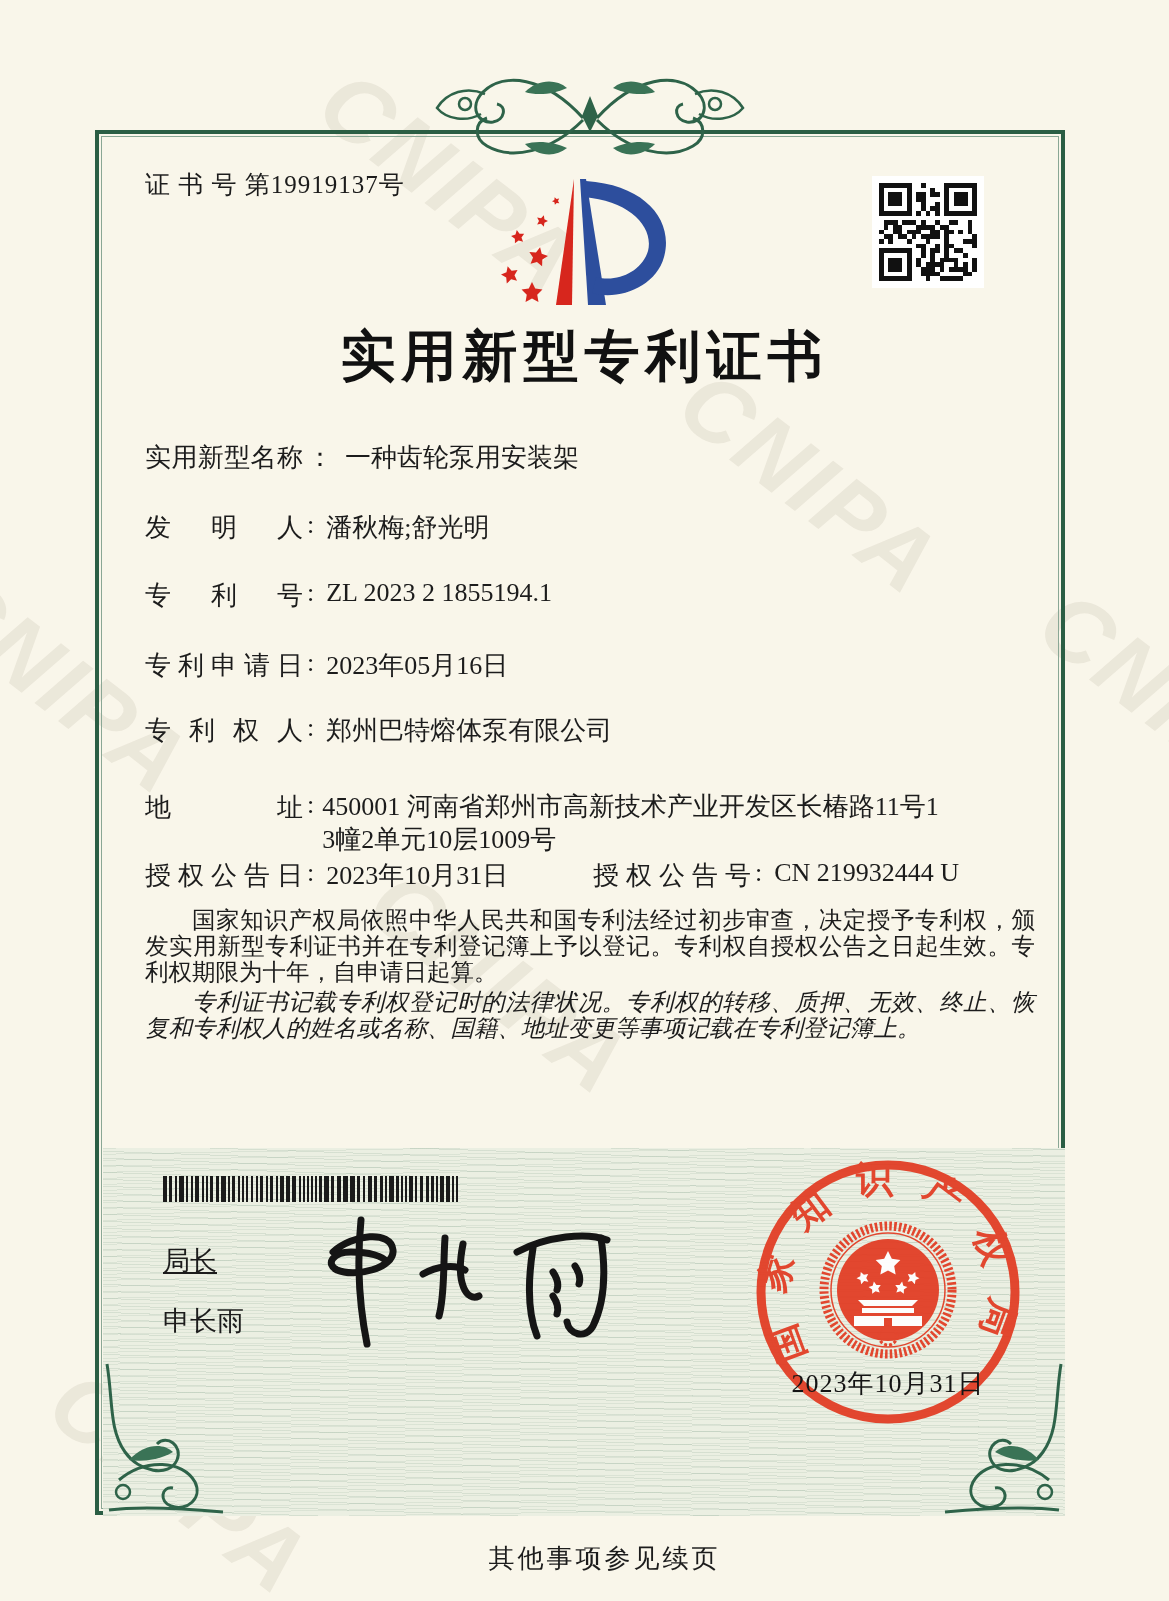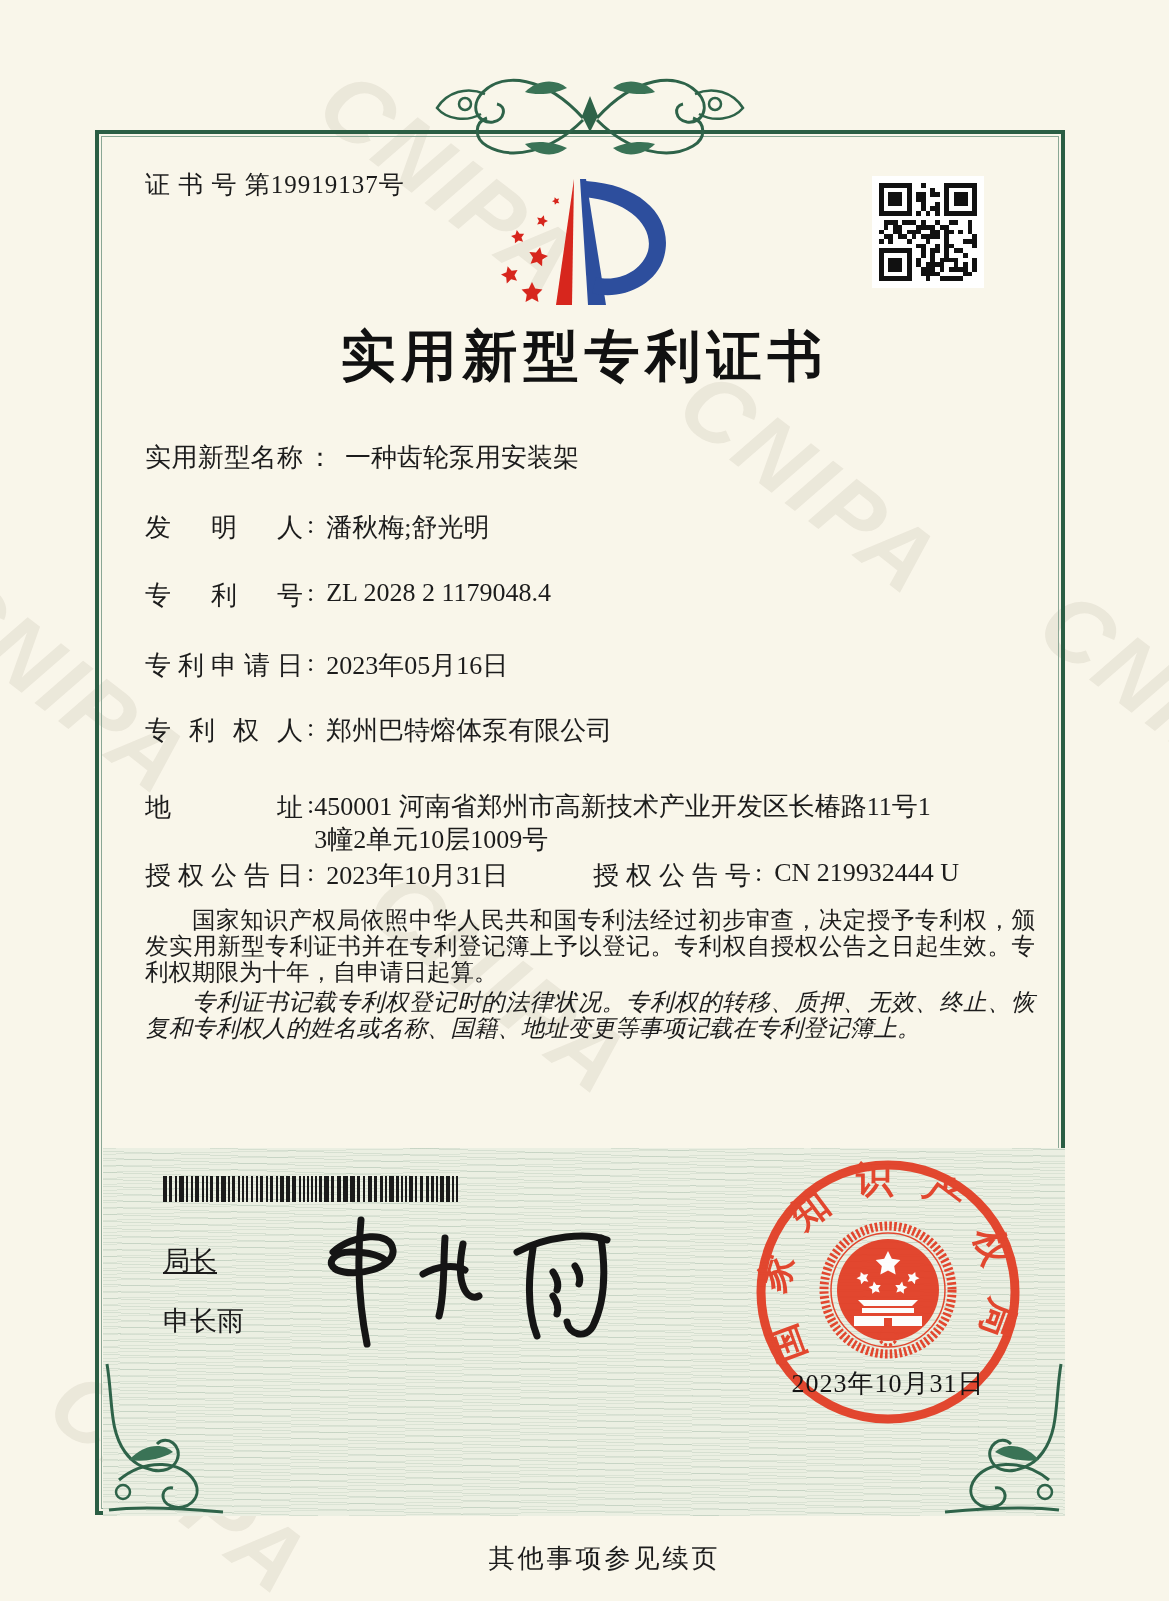--- a/index.html
+++ b/index.html
@@ -24,21 +24,21 @@
   #title{left:0;top:320px;width:100%;text-align:center;font-size:55px;font-weight:bold;
          letter-spacing:6px;z-index:4;color:#111;}
   #logo{left:468px;top:173px;z-index:4;}
   #qrbox{left:872px;top:176px;width:112px;height:112px;background:#fff;padding:7px;
          box-sizing:border-box;z-index:4;}
   
   .frow{position:absolute;left:145px;display:flex;align-items:flex-start;font-size:26px;z-index:4;}
   .flabel{display:inline-flex;justify-content:space-between;width:158px;flex:none;}
   .fcolon{margin-left:4px;flex:none;}
   .fvalue{margin-left:12px;white-space:nowrap;}
-  .fvalue2{margin-left:0;line-height:33px;white-space:normal;width:700px;}
+  .fvalue2{margin-left:8px;line-height:33px;white-space:normal;width:700px;}
   
   #legal{left:145px;top:907px;width:890px;font-size:23.5px;line-height:26px;
          text-align:justify;z-index:4;}
   #legal p{margin:0;text-indent:47px;}
   #legal p + p{margin-top:4px;font-style:italic;}
   
   #barcode-box{left:163px;top:1176px;width:300px;height:26px;z-index:4;}
   #director-label{left:163px;top:1243px;font-size:27px;z-index:4;
       font-family:"Liberation Sans","DejaVu Sans",sans-serif;text-decoration:underline;}
   #director-name{left:163px;top:1303px;font-size:27px;z-index:4;
@@ -368,21 +368,21 @@
       <span class="fcolon">:</span>
       <span class="fvalue">潘秋梅;舒光明</span>
   </div>
   <div class="frow" style="top:578px">
     <span class="flabel">
         <span>专</span>
         <span>利</span>
         <span>号</span>
       </span>
       <span class="fcolon">:</span>
-      <span class="fvalue">ZL 2028 2 1179048.4</span>
+      <span class="fvalue">ZL 2023 2 1855194.1</span>
   </div>
   <div class="frow" style="top:648px">
     <span class="flabel">
         <span>专</span>
         <span>利</span>
         <span>申</span>
         <span>请</span>
         <span>日</span>
       </span>
       <span class="fcolon">:</span>

